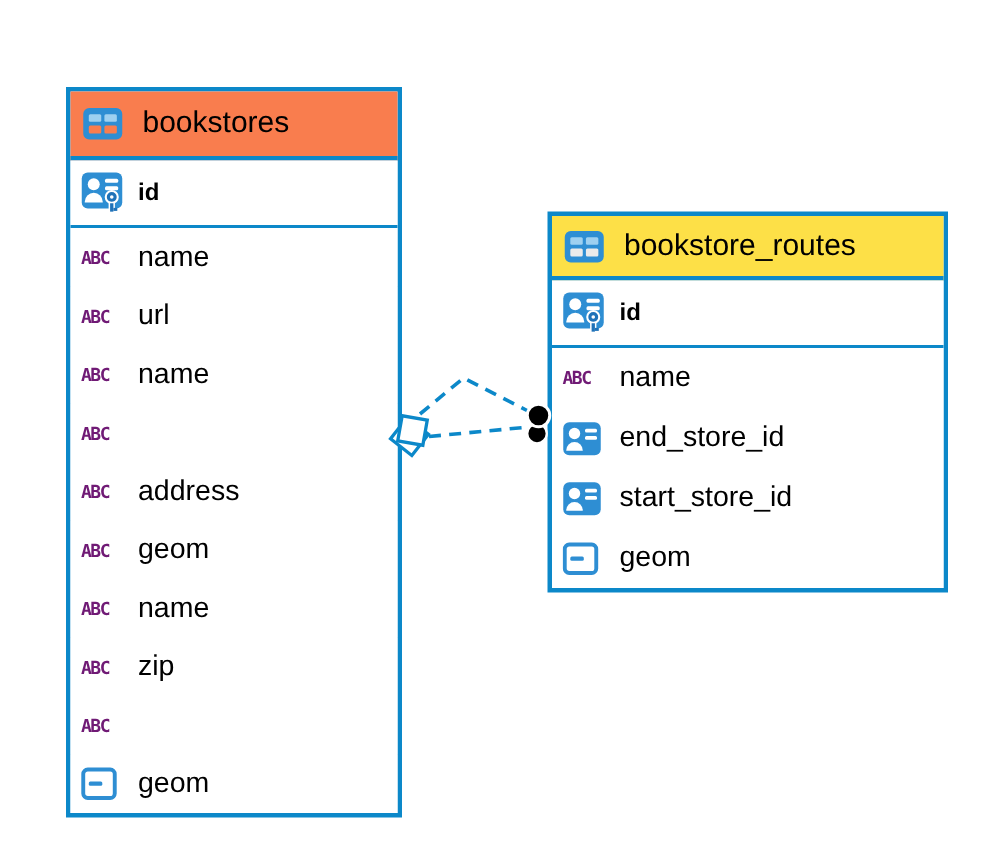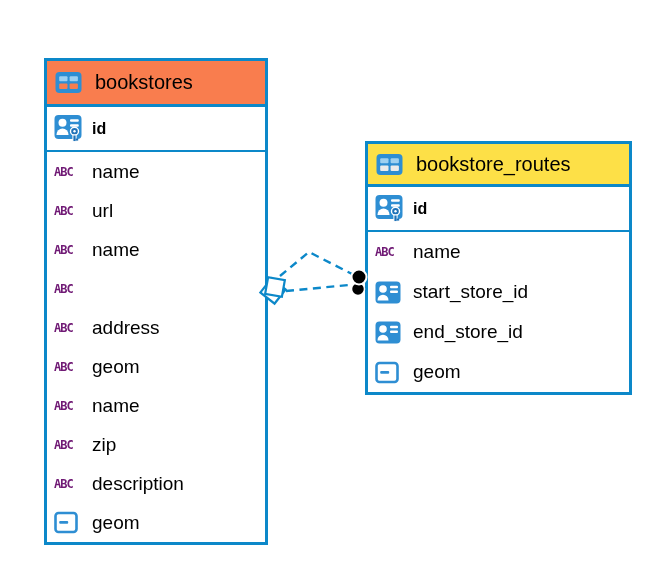--- a/index.html
+++ b/index.html
@@ -160,21 +160,20 @@
         <div class="t-row">
           <span class="col-icon">
             <span class="abc-glyph">ABC</span>
           </span>
           <span class="col-name">zip</span>
         </div>
         <div class="t-row">
           <span class="col-icon">
             <span class="abc-glyph">ABC</span>
           </span>
-          <span class="col-name">description</span>
         </div>
         <div class="t-row">
           <span class="col-icon">
             <svg width="25" height="23" viewBox="0 0 25 23" xmlns="http://www.w3.org/2000/svg">
               <rect x="1.5" y="2" width="21" height="19" rx="3" fill="#ffffff" stroke="#2e8ed3" stroke-width="2.6"></rect>
               <rect x="5.2" y="10" width="9" height="2.8" rx="1" fill="#2e8ed3"></rect>
             </svg>
           </span>
           <span class="col-name">geom</span>
         </div>
@@ -220,33 +219,33 @@
         <div class="t-row">
           <span class="col-icon">
             <svg width="26" height="23" viewBox="0 0 26 23" xmlns="http://www.w3.org/2000/svg">
               <rect x="0.5" y="0.5" width="25" height="22" rx="4" fill="#2e8ed3"></rect>
               <circle cx="8" cy="8" r="3.8" fill="#ffffff"></circle>
               <path d="M2.5 19.2 a5.5 5.5 0 0 1 11 0 l0 0.3 -11 0 z" fill="#ffffff"></path>
               <rect x="15" y="4.8" width="8" height="2.5" rx="1" fill="#ffffff"></rect>
               <rect x="15" y="9.6" width="8" height="2.5" rx="1" fill="#ffffff"></rect>
             </svg>
           </span>
-          <span class="col-name">start_store_id</span>
+          <span class="col-name">end_store_id</span>
         </div>
         <div class="t-row">
           <span class="col-icon">
             <svg width="26" height="23" viewBox="0 0 26 23" xmlns="http://www.w3.org/2000/svg">
               <rect x="0.5" y="0.5" width="25" height="22" rx="4" fill="#2e8ed3"></rect>
               <circle cx="8" cy="8" r="3.8" fill="#ffffff"></circle>
               <path d="M2.5 19.2 a5.5 5.5 0 0 1 11 0 l0 0.3 -11 0 z" fill="#ffffff"></path>
               <rect x="15" y="4.8" width="8" height="2.5" rx="1" fill="#ffffff"></rect>
               <rect x="15" y="9.6" width="8" height="2.5" rx="1" fill="#ffffff"></rect>
             </svg>
           </span>
-          <span class="col-name">end_store_id</span>
+          <span class="col-name">start_store_id</span>
         </div>
         <div class="t-row">
           <span class="col-icon">
             <svg width="25" height="23" viewBox="0 0 25 23" xmlns="http://www.w3.org/2000/svg">
               <rect x="1.5" y="2" width="21" height="19" rx="3" fill="#ffffff" stroke="#2e8ed3" stroke-width="2.6"></rect>
               <rect x="5.2" y="10" width="9" height="2.8" rx="1" fill="#2e8ed3"></rect>
             </svg>
           </span>
           <span class="col-name">geom</span>
         </div>

